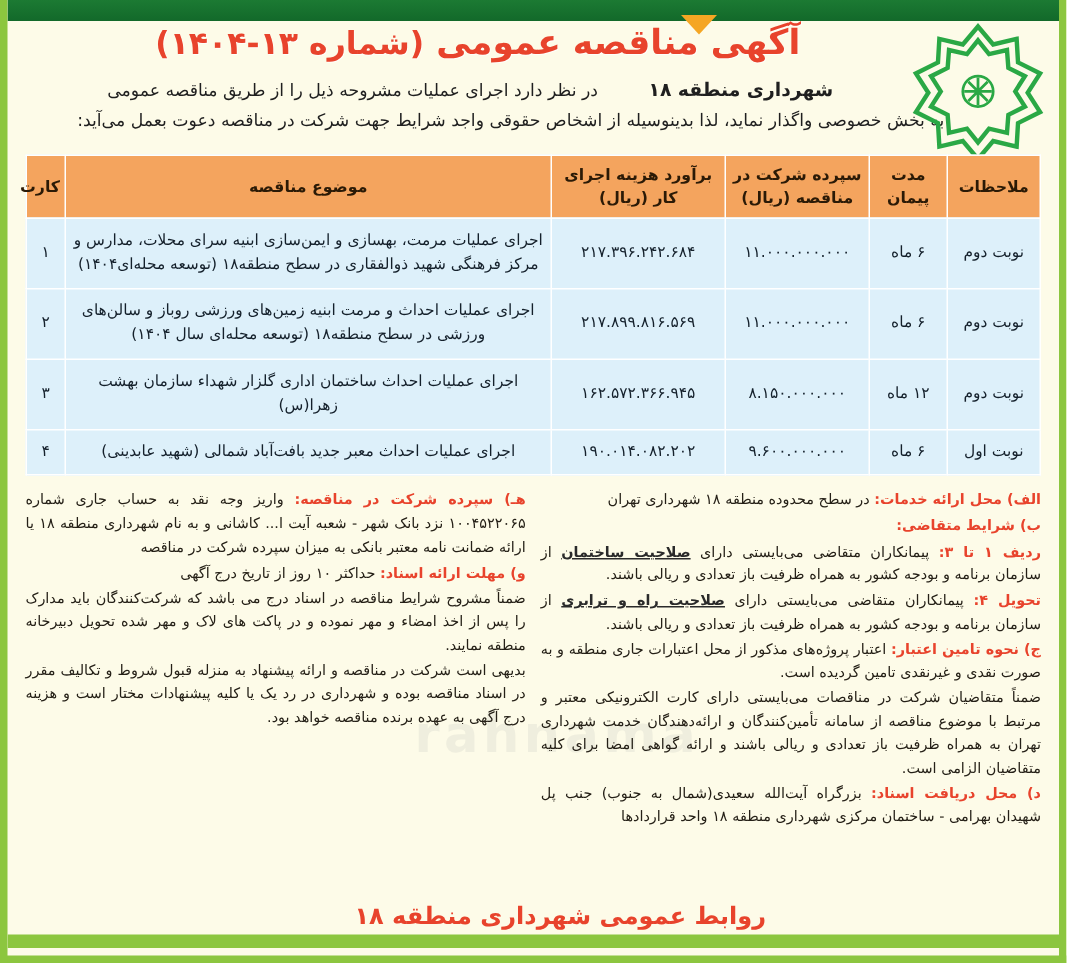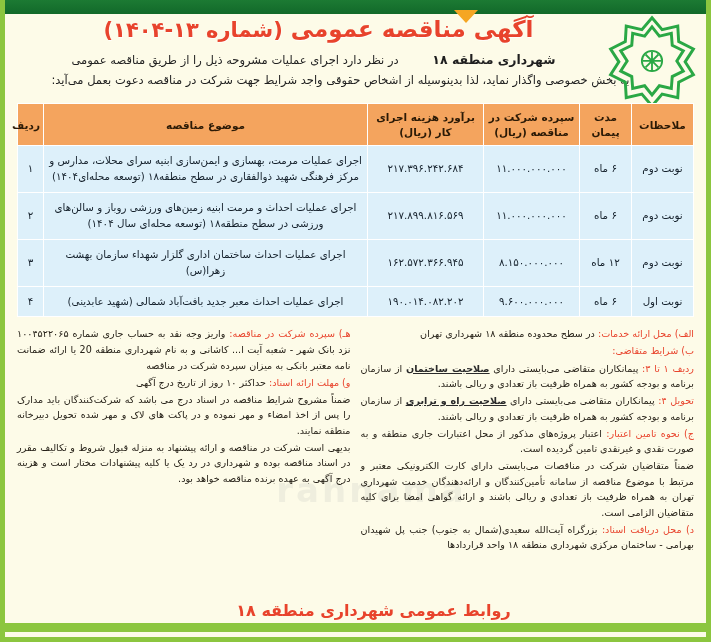--- a/index.html
+++ b/index.html
@@ -148,21 +148,21 @@
     z-index: 3;
   }
   .col {
     flex: 1 1 50%;
     font-size: 9.6px;
     line-height: 1.62;
     color: #252017;
     text-align: justify;
   }
   .col p { margin-bottom: 1.5px; }
-  .lbl { color: #e8432c; font-weight: normal; }
+  .lbl { color: #e8432c; font-weight: bold; }
   .und { text-decoration: underline; font-weight: bold; color: #2a2a2a; }
   .site {
     font-family: "Liberation Sans", sans-serif;
     direction: ltr;
     display: inline-block;
     font-size: 11.5px;
     color: #1b1b1b;
     font-weight: normal;
     letter-spacing: -0.2px;
   }
@@ -257,21 +257,21 @@
 
   <div class="tbl-wrap">
     <table class="tender">
       <thead>
         <tr>
           <th class="h-note">ملاحظات</th>
           <th class="h-dur">مدت پیمان</th>
           <th class="h-dep">سپرده شرکت در مناقصه (ریال)</th>
           <th class="h-est">برآورد هزینه اجرای کار (ریال)</th>
           <th>موضوع مناقصه</th>
-          <th class="h-row">ردیف</th>
+          <th class="h-row">کارت</th>
         </tr>
       </thead>
       <tbody>
         <tr>
           <td class="c-note">نوبت دوم</td>
           <td class="c-dur">۶ ماه</td>
           <td class="c-dep">۱۱.۰۰۰.۰۰۰.۰۰۰</td>
           <td class="c-est">۲۱۷.۳۹۶.۲۴۲.۶۸۴</td>
           <td class="c-subj">اجرای عملیات مرمت، بهسازی و ایمن‌سازی ابنیه سرای محلات، مدارس و مرکز فرهنگی شهید ذوالفقاری در سطح منطقه۱۸ (توسعه محله‌ای۱۴۰۴)</td>
           <td class="c-row">۱</td>
@@ -335,21 +335,21 @@
         <span class="lbl">د) محل دریافت اسناد:</span>
         <span>بزرگراه آیت‌الله سعیدی(شمال به جنوب) جنب پل شهیدان بهرامی - ساختمان مرکزی شهرداری منطقه ۱۸ واحد قراردادها</span>
       </p>
     </div>
 
     <div class="col">
       <p>
         <span class="lbl">هـ) سپرده شرکت در مناقصه:</span>
         <span>واریز وجه نقد به حساب جاری شماره</span>
         <span>۱۰۰۴۵۲۲۰۶۵</span>
-        <span>نزد بانک شهر - شعبه آیت ا... کاشانی و به نام شهرداری منطقه 20 یا ارائه ضمانت نامه معتبر بانکی به میزان سپرده شرکت در مناقصه</span>
+        <span>نزد بانک شهر - شعبه آیت ا... کاشانی و به نام شهرداری منطقه ۱۸ یا ارائه ضمانت نامه معتبر بانکی به میزان سپرده شرکت در مناقصه</span>
       </p>
       <p>
         <span class="lbl">و) مهلت ارائه اسناد:</span>
         <span>حداکثر ۱۰ روز از تاریخ درج آگهی</span>
       </p>
       <p>ضمناً مشروح شرایط مناقصه در اسناد درج می باشد که شرکت‌کنندگان باید مدارک را پس از اخذ امضاء و مهر نموده و در پاکت های لاک و مهر شده تحویل دبیرخانه منطقه نمایند.</p>
       <p>بدیهی است شرکت در مناقصه و ارائه پیشنهاد به منزله قبول شروط و تکالیف مقرر در اسناد مناقصه بوده و شهرداری در رد یک یا کلیه پیشنهادات مختار است و هزینه درج آگهی به عهده برنده مناقصه خواهد بود.</p>
     </div>
   </div>
 

